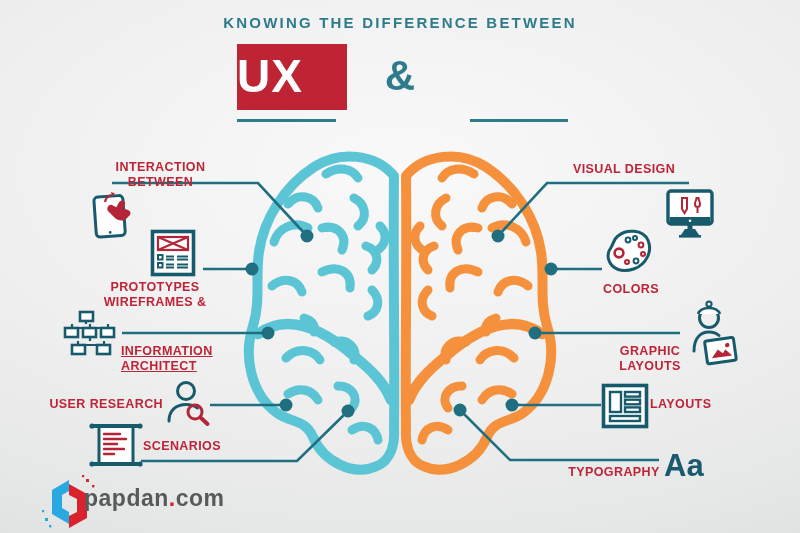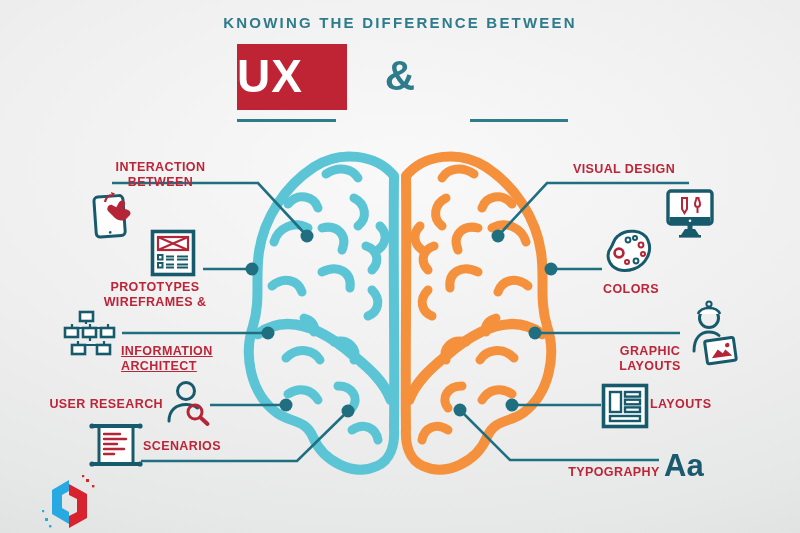--- a/index.html
+++ b/index.html
@@ -253,14 +253,17 @@
   <svg class="abs" style="left:40px;top:474px;" width="58" height="58" viewBox="0 0 58 58">
     <path d="M29 6 L12 16 L12 40 L29 50 L29 38 L22 34 L22 21 L29 17 Z" fill="#29a9e1"></path>
     <path d="M29 10 L47 20 L47 44 L29 54 L29 42 L37 38 L37 25 L29 21 Z" fill="#d8232f"></path>
     <rect x="5" y="44" width="3" height="3" fill="#29a9e1"></rect>
       <rect x="9" y="51" width="2.4" height="2.4" fill="#29a9e1"></rect>
     <rect x="2" y="36" width="2.2" height="2.2" fill="#29a9e1"></rect>
     <rect x="46" y="5" width="3" height="3" fill="#d8232f"></rect>
       <rect x="52" y="11" width="2.4" height="2.4" fill="#d8232f"></rect>
     <rect x="42" y="1" width="2.2" height="2.2" fill="#d8232f"></rect>
   </svg>
+  <div class="abs brand-text">
+    <span>papdan</span><span class="dot">.</span><span>com</span>
+  </div>
 
 </div>
 
 </body></html>

